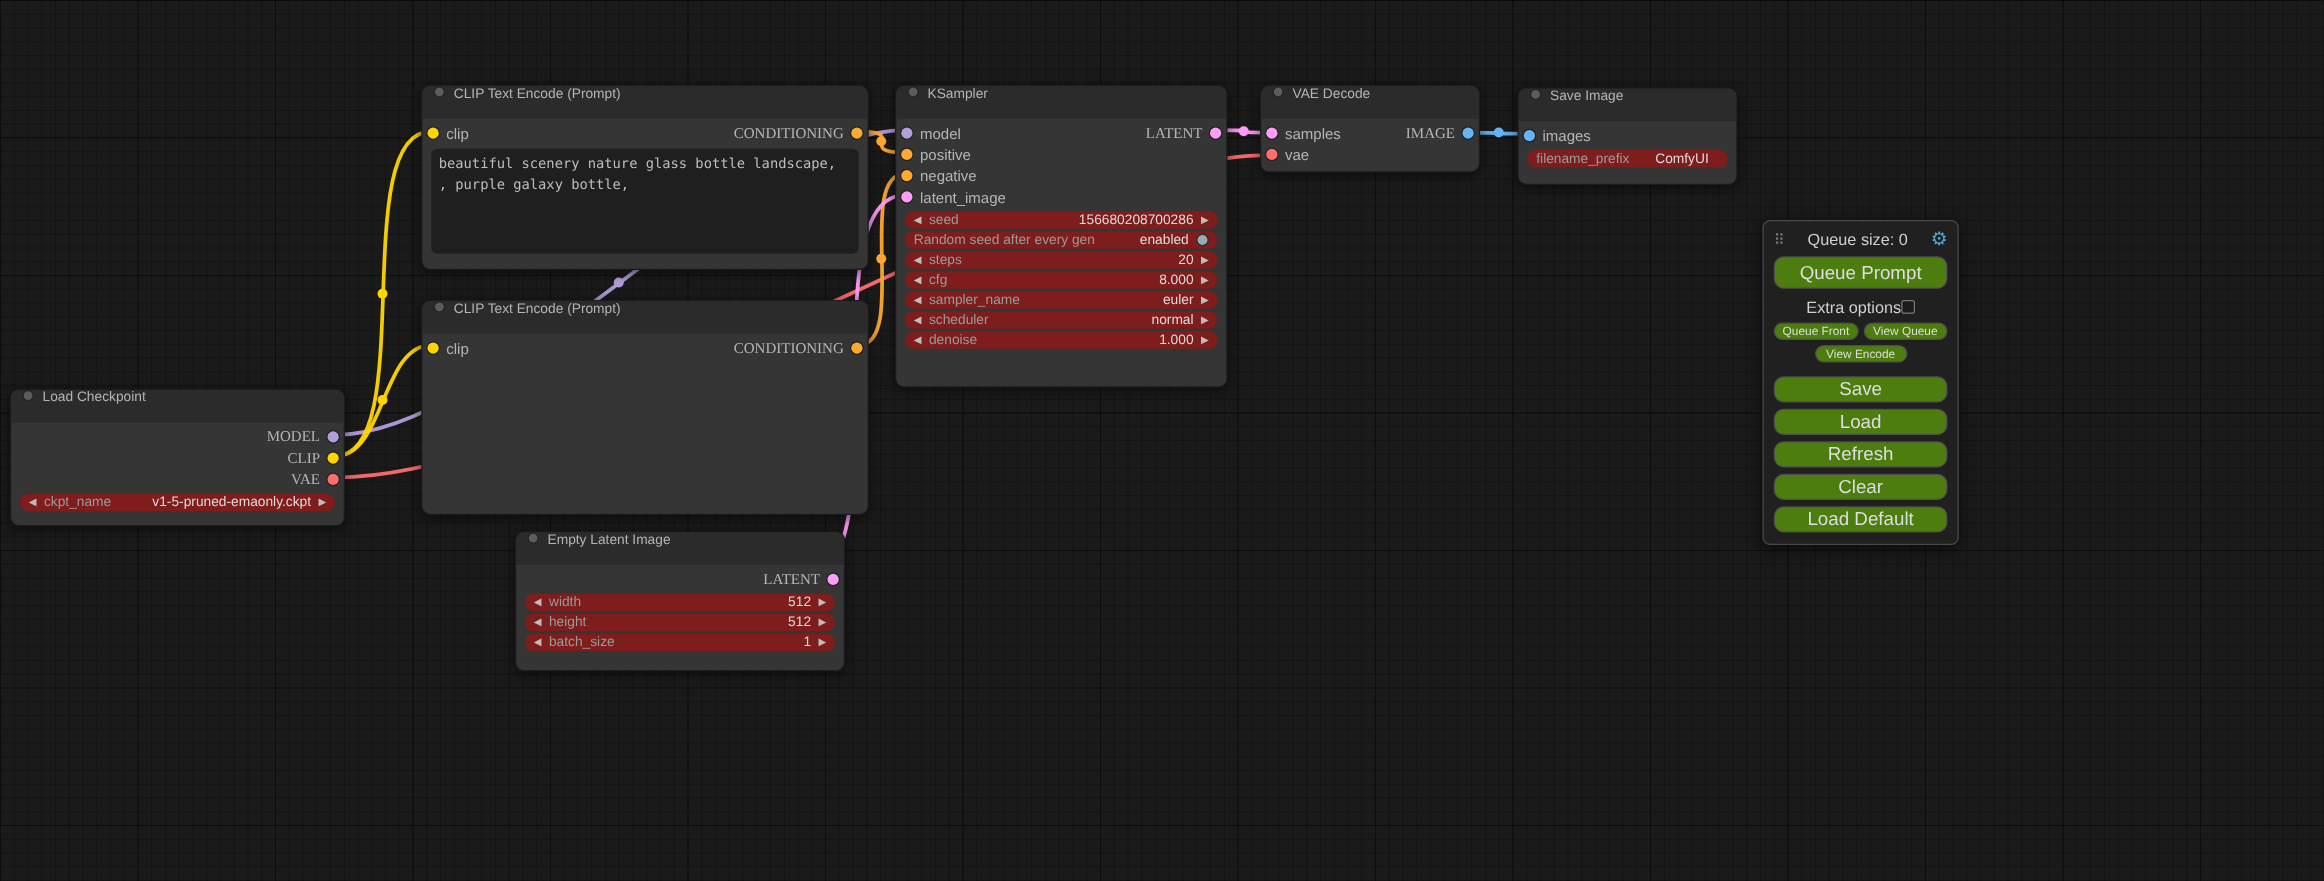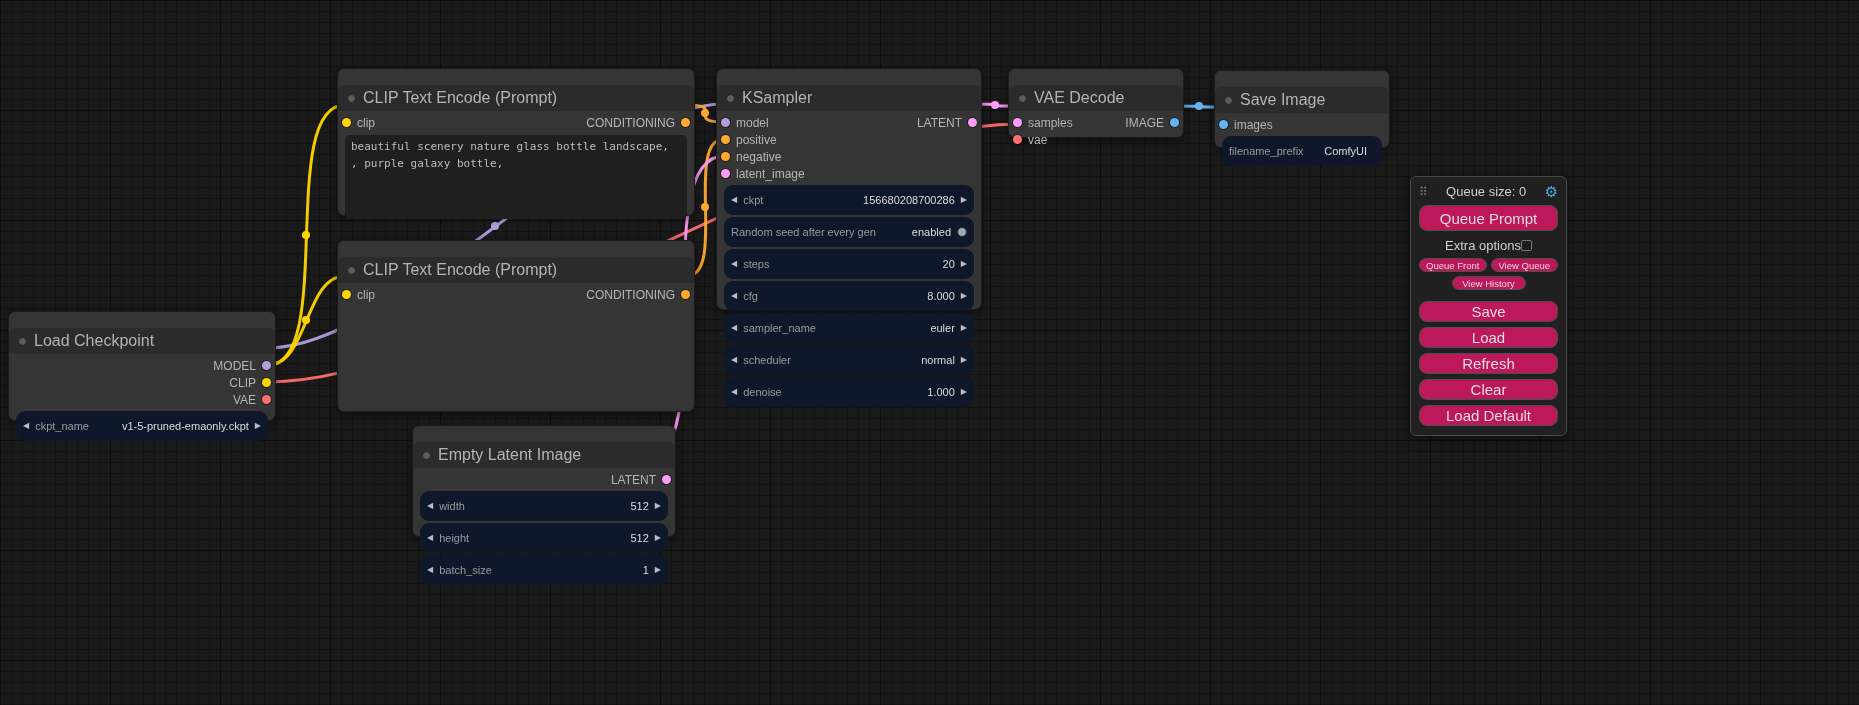--- a/index.html
+++ b/index.html
@@ -19,39 +19,39 @@
   .wire { fill:none; stroke-width:3; opacity:0.95; stroke-linecap:round; }
   .wire-dot { stroke:none; }
 
   .node {
     position:absolute; z-index:2;
     background:#353535; border:1px solid #1c1c1c; border-radius:7px;
     box-shadow: 0 2px 9px rgba(0,0,0,0.55);
     color:#b8b8b8;
   }
   .node-title {
-    display:flex; align-items:center; gap:7px;
+    display:flex; align-items:flex-start; gap:7px;
     height:26px; padding:0 9px;
     background:#2b2b2b; border-radius:6px 6px 0 0;
-    font-size:16px; color:#b4b4b4; white-space:nowrap;margin-top:16px;
+    font-size:11px; color:#b4b4b4; white-space:nowrap;
   }
   .collapse-dot {
     width:9px; height:9px; border-radius:50%;
     background:#5c5c5c; border:1px solid #232323; flex:0 0 auto;
   }
   .slots { padding-top:3px; }
   .slot-row { display:flex; align-items:center; height:17px; padding:0 4px; font-size:12px; }
   .in-group { display:flex; align-items:center; gap:6px; }
-  .out-group { margin-left:auto; display:flex; align-items:center; gap:6px; }
+  .out-group { margin-left:auto; display:flex; align-items:center; gap:6px;font-family:Liberation Serif, serif; }
   .dot { width:9px; height:9px; border-radius:50%; flex:0 0 auto; box-shadow:0 0 0 1px rgba(0,0,0,0.35); }
   .slot-label { color:#b5b5b5; white-space:nowrap; }
 
   .widgets { display:flex; flex-direction:column; gap:2px; padding:3px 7px 0; }
   .widget {
-    height:30px; border-radius:9px; background:#0f172a;
+    height:14px; border-radius:9px; background:#7f1d1d;
     display:flex; align-items:center; gap:6px; padding:0 7px;
     font-size:11px; white-space:nowrap;
   }
   .arrow { color:#bdbdbd; font-size:8px; line-height:1; }
   .w-label { color:#9a9a9a; }
   .w-value { margin-left:auto; color:#dcdcdc; }
   .knob { width:10px; height:10px; border-radius:50%; border:1px solid #2a2a2a; flex:0 0 auto; }
 
   .prompt-box {
     margin:4px 7px 0; background:#1f1f1f; border-radius:5px;
@@ -63,21 +63,21 @@
   .queue-panel {
     position:absolute; left:1410px; top:176px; width:157px; z-index:5;
     background:#202020; border:1px solid #4a4a4a; border-radius:6px;
     box-shadow:0 3px 12px rgba(0,0,0,0.55);
     padding:7px 8px 9px; display:flex; flex-direction:column;
   }
   .qp-header { display:flex; align-items:center; justify-content:space-between; color:#cfcfcf; font-size:13px; margin-bottom:6px; }
   .drag-handle { color:#777; font-size:12px; cursor:grab; }
   .gear { font-size:15px; cursor:pointer; line-height:1; }
   .btn {
-    background:#be185d; border:1px solid #4e4e4e; border-radius:8px;
+    background:#4d7c0f; border:1px solid #4e4e4e; border-radius:8px;
     color:#dedede; display:flex; align-items:center; justify-content:center;
     cursor:pointer; user-select:none;
   }
   .btn-queue { height:26px; font-size:15px; margin-bottom:7px; }
   .extra-row { display:flex; align-items:center; justify-content:center; gap:0; color:#cfcfcf; font-size:13px; margin-bottom:5px; }
   .checkbox { width:11px; height:11px; border:1px solid #787878; background:#1b1b1b; border-radius:2px; }
   .small-row { display:flex; gap:4px; margin-bottom:4px; }
   .btn-small { flex:1; height:14px; font-size:9.5px; border-radius:7px; }
   .btn-history { width:74px; height:14px; font-size:9.5px; border-radius:7px; margin:0 auto 11px; }
   .stack { display:flex; flex-direction:column; gap:5px; }
@@ -250,21 +250,21 @@
       <div class="slot-row">
         <div class="in-group">
           <span class="dot" style="background-color: rgb(255, 156, 249);"></span>
           <span class="slot-label">latent_image</span>
         </div>
       </div>
     </div>
     <div class="widgets">
       <div class="widget">
         <span class="arrow">◀</span>
-        <span class="w-label">ckpt</span>
+        <span class="w-label">seed</span>
         <span class="w-value">156680208700286</span>
         <span class="arrow">▶</span>
       </div>
       <div class="widget">
         <span class="w-label">Random seed after every gen</span>
         <span class="w-value">enabled</span>
         <span class="knob" style="background-color: rgb(154, 168, 181);"></span>
       </div>
       <div class="widget">
         <span class="arrow">◀</span>
@@ -353,21 +353,21 @@
     </div>
     <div class="btn btn-queue">Queue Prompt</div>
     <div class="extra-row">
       <span>Extra options</span>
       <span class="checkbox"></span>
     </div>
     <div class="small-row">
       <div class="btn btn-small">Queue Front</div>
       <div class="btn btn-small">View Queue</div>
     </div>
-    <div class="btn btn-history">View History</div>
+    <div class="btn btn-history">View Encode</div>
     <div class="stack">
       <div class="btn btn-large">Save</div>
       <div class="btn btn-large">Load</div>
       <div class="btn btn-large">Refresh</div>
       <div class="btn btn-large">Clear</div>
       <div class="btn btn-large">Load Default</div>
     </div>
   </div>
 
 </div>

